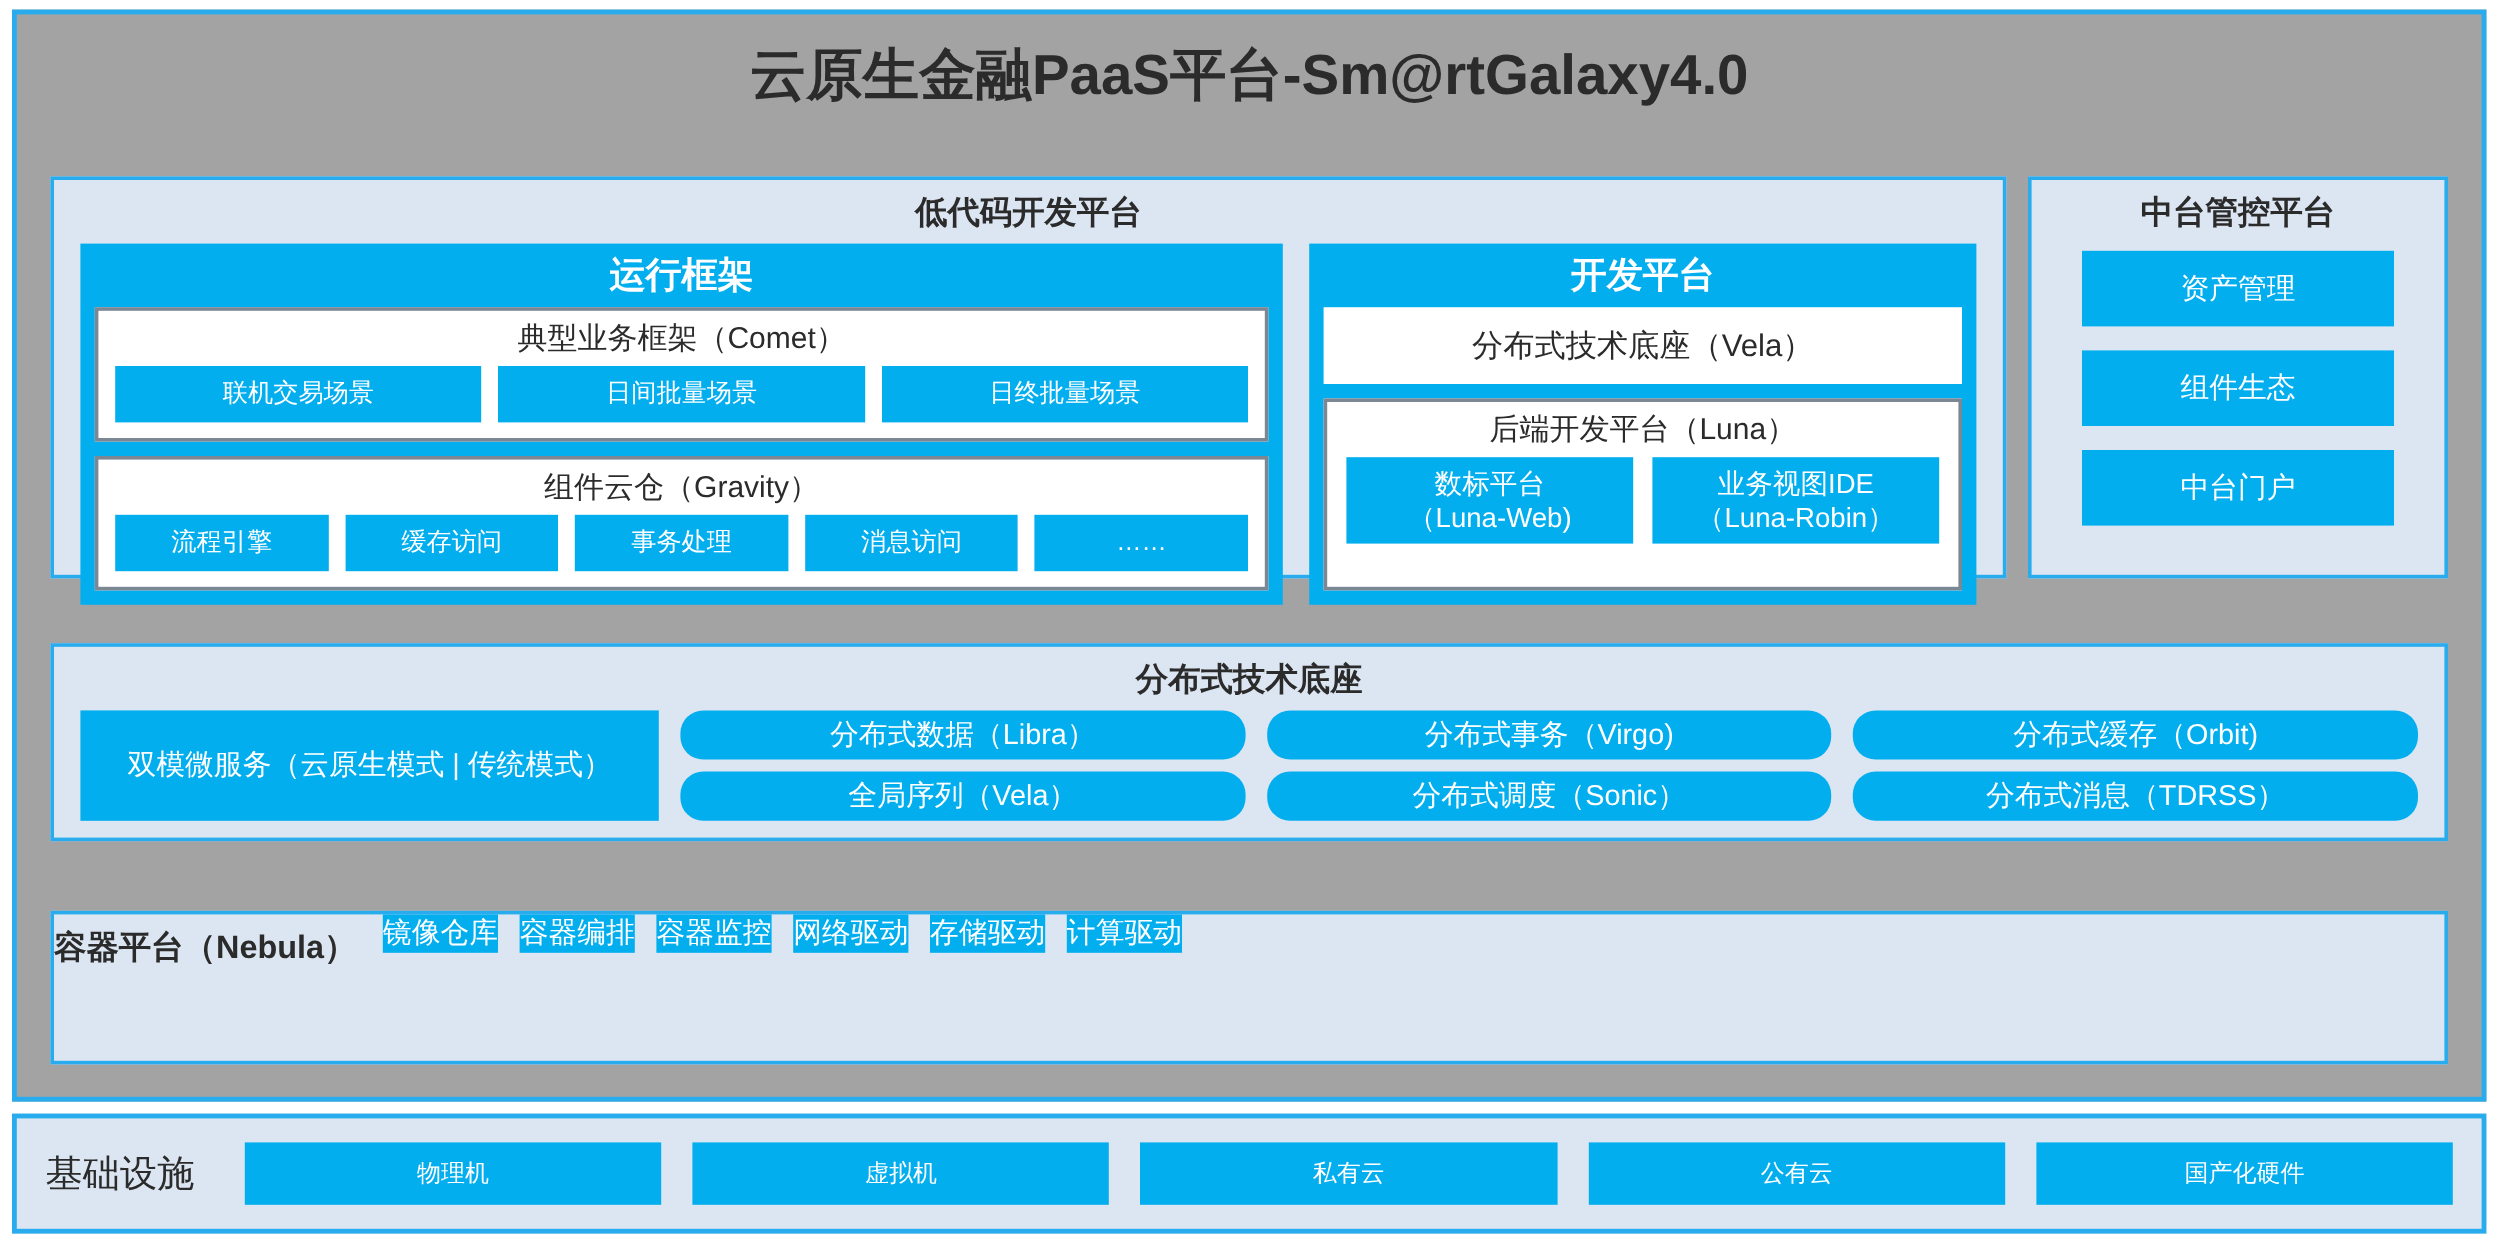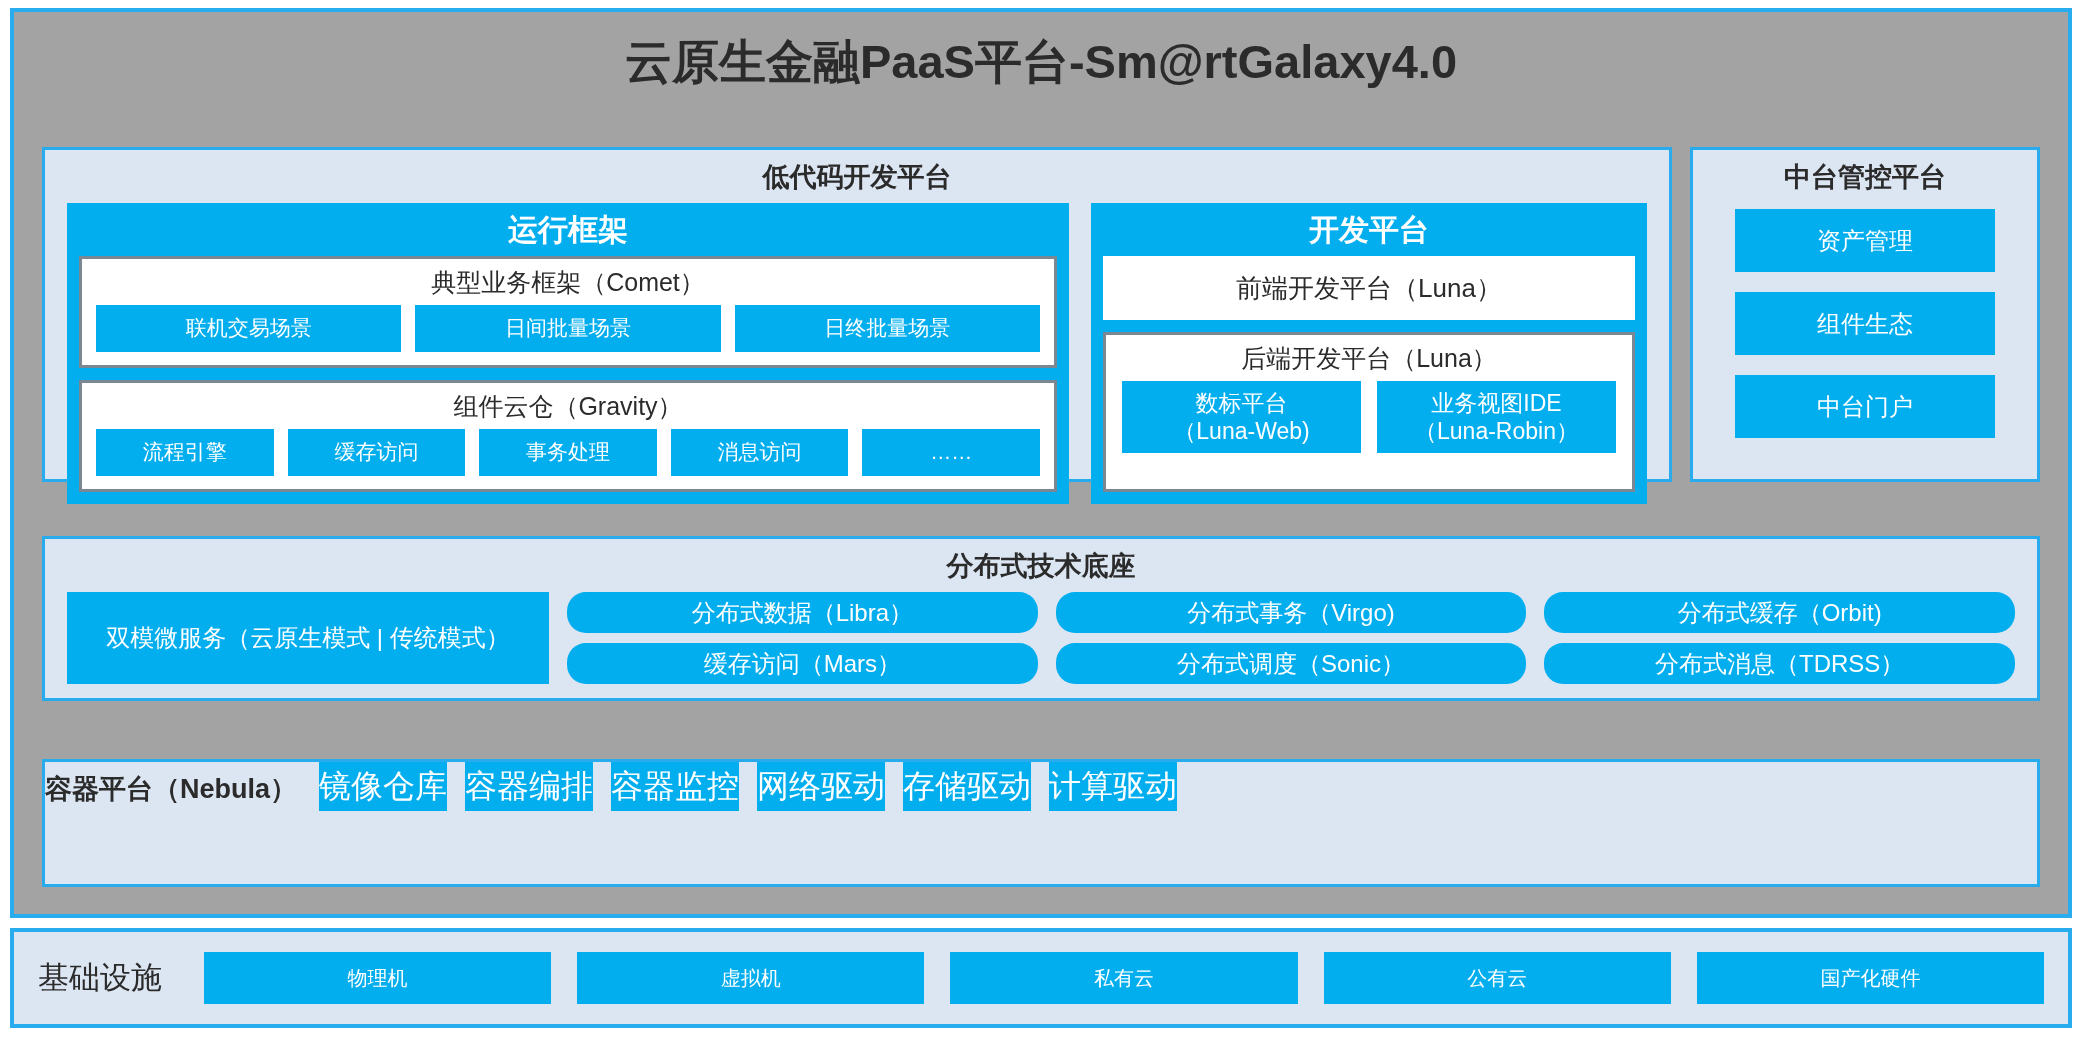--- a/index.html
+++ b/index.html
@@ -111,21 +111,21 @@
   
   .row2{margin-top:16px;height:165px;display:flex;flex-direction:column;}
   .dist-body{display:flex;gap:18px;padding:0 22px 14px 22px;flex:1;}
   .dist-col{flex:1;display:flex;flex-direction:column;gap:10px;}
   .dist-wide{flex:0 0 482px;font-size:24px;}
   .dist-chip{flex:1;font-size:24px;border-radius:19px;}
 
   
   .row3{margin-top:20px;height:128px;display:flex;flex-direction:row;}
   .nebula-body{display:flex;gap:18px;padding:0 22px 14px 22px;}
-  .nebula-chip{flex:1;height:49px;font-size:32px;}
+  .nebula-chip{flex:1;height:32px;font-size:24px;}
 
   
   .infra{
     box-sizing:border-box;
     margin:10px 10px 0 10px;
     border:4px solid #29ACEE;
     background:#dce6f2;
     height:100px;
     display:flex;align-items:center;
     padding:0 24px;
@@ -173,21 +173,21 @@
                 <div class="blue chip">事务处理</div>
                 <div class="blue chip">消息访问</div>
                 <div class="blue chip">……</div>
               </div>
             </div>
           </div>
 
           <div class="devplat">
             <div class="sec-head">开发平台</div>
 
-            <div class="vela">前端开发平台（Luna）</div>
+            <div class="vela">分布式技术底座（Vela）</div>
 
             <div class="white-card luna">
               <div class="white-card-title">后端开发平台（Luna）</div>
               <div class="luna-chips">
                 <div class="blue luna-chip">
                   <span>数标平台</span>
                   <span>（Luna-Web)</span>
                 </div>
                 <div class="blue luna-chip">
                   <span>业务视图IDE</span>
@@ -215,21 +215,21 @@
       <div class="panel-title">分布式技术底座</div>
       <div class="dist-body">
 
         <div class="blue dist-wide">
           <span>双模微服务</span>
           <span>（云原生模式 | 传统模式）</span>
         </div>
 
         <div class="dist-col">
           <div class="blue dist-chip">分布式数据（Libra）</div>
-          <div class="blue dist-chip">缓存访问（Mars）</div>
+          <div class="blue dist-chip">全局序列（Vela）</div>
         </div>
         <div class="dist-col">
           <div class="blue dist-chip">分布式事务（Virgo)</div>
           <div class="blue dist-chip">分布式调度（Sonic）</div>
         </div>
         <div class="dist-col">
           <div class="blue dist-chip">分布式缓存（Orbit)</div>
           <div class="blue dist-chip">分布式消息（TDRSS）</div>
         </div>
 

